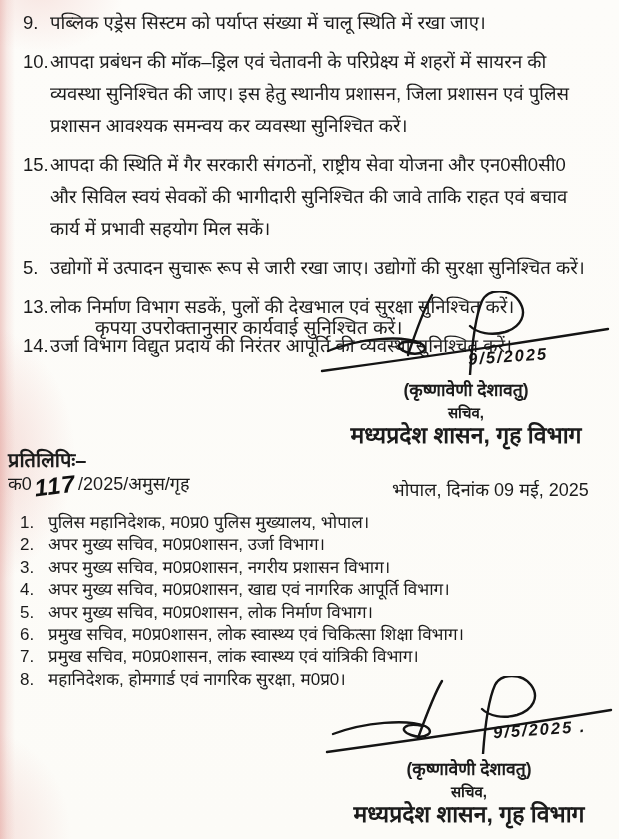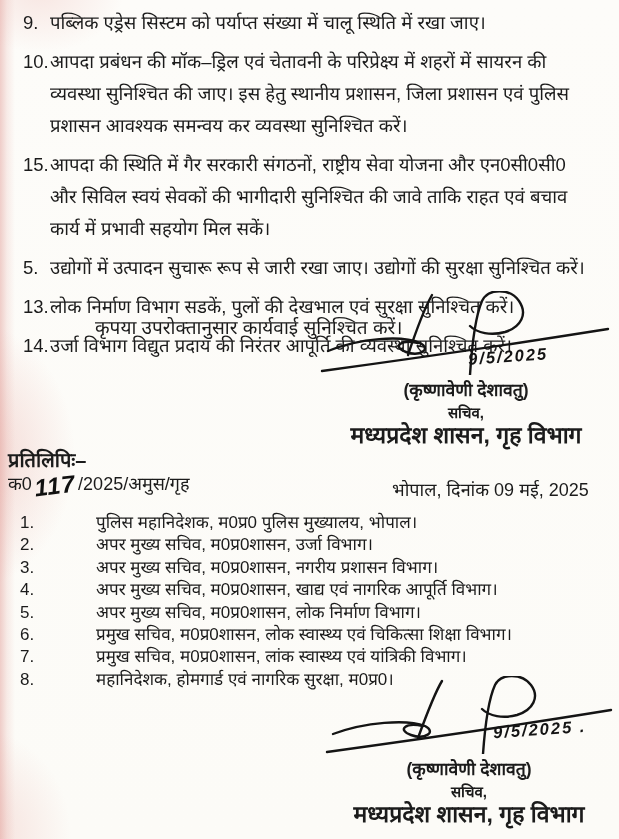--- a/index.html
+++ b/index.html
@@ -42,21 +42,21 @@
   .ref-row{position:absolute;top:468px;left:8px;font-size:18px;font-weight:500;white-space:nowrap;}
   .hand-num{
     display:inline-block;font-size:24px;font-weight:700;font-style:italic;
     transform:rotate(-7deg) translateY(4px);margin:0 3px 0 2px;letter-spacing:1px;color:#101010;
   }
   .place-date{position:absolute;top:477px;left:352px;font-size:18px;font-weight:500;white-space:nowrap;margin-left:40px;}
   
   .recipients{position:absolute;top:512px;left:20px;width:585px;}
   .r-item{display:flex;font-size:17px;line-height:22.4px;font-weight:500;}
   .r-num{flex:0 0 28px;}
-  .r-text{flex:1;white-space:nowrap;margin-left:48px;}
+  .r-text{flex:1;white-space:nowrap;}
 </style>
 </head>
 <body>
 
 <div class="page">
 
   <div class="directives">
     <div class="d-item">
       <span class="d-num">9.</span>
       <span class="d-text">पब्लिक एड्रेस सिस्टम को पर्याप्त संख्या में चालू स्थिति में रखा जाए।</span>

